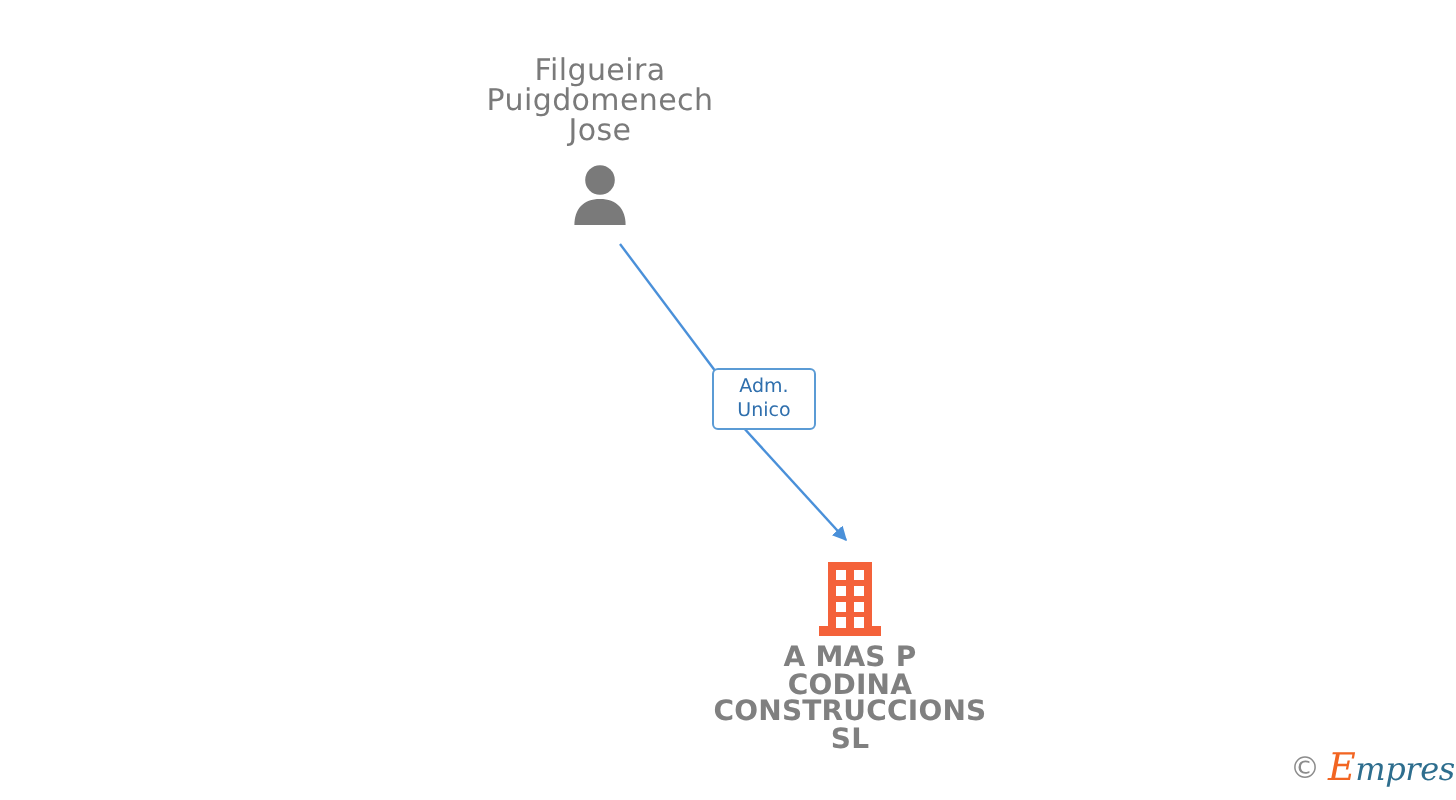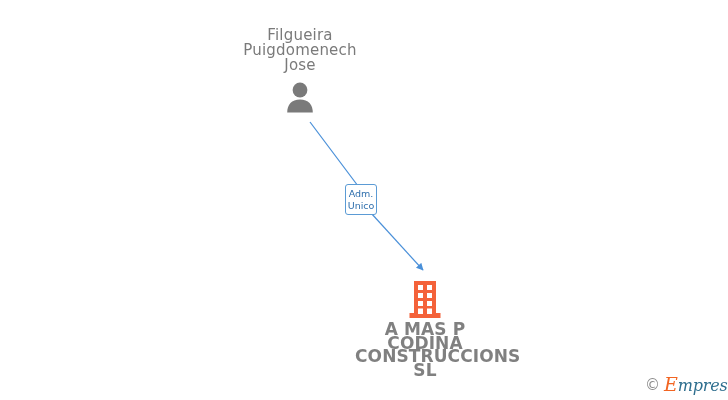--- a/index.html
+++ b/index.html
@@ -44,23 +44,23 @@
     white-space: pre-line;
   }
   .person-icon {
     margin-top: 8px;
     display: flex;
     justify-content: center;
   }
   
   .edge-label {
     position: absolute;
-    left: 345px;
+    left: 356px;
     top: 184px;
-    width: 32px;
+    width: 52px;
     height: 31px;
     box-sizing: border-box;
     border: 1px solid #5b9bd5;
     border-radius: 3px;
     background: #ffffff;
     color: #2f6fad;
     font-size: 9.5px;
     line-height: 12px;
     text-align: center;
     display: flex;
@@ -76,21 +76,21 @@
     top: 281px;
     width: 140px;
     text-align: center;
   }
   .company-icon {
     display: flex;
     justify-content: center;
   }
   .company-label {
     margin-top: 5px;
-    font-size: 17px;
+    font-size: 14px;
     line-height: 13.5px;
     font-weight: bold;
     color: #808080;
     letter-spacing: 0.1px;
     white-space: pre-line;
   }
   
   .watermark {
     position: absolute;
     left: 645px;

